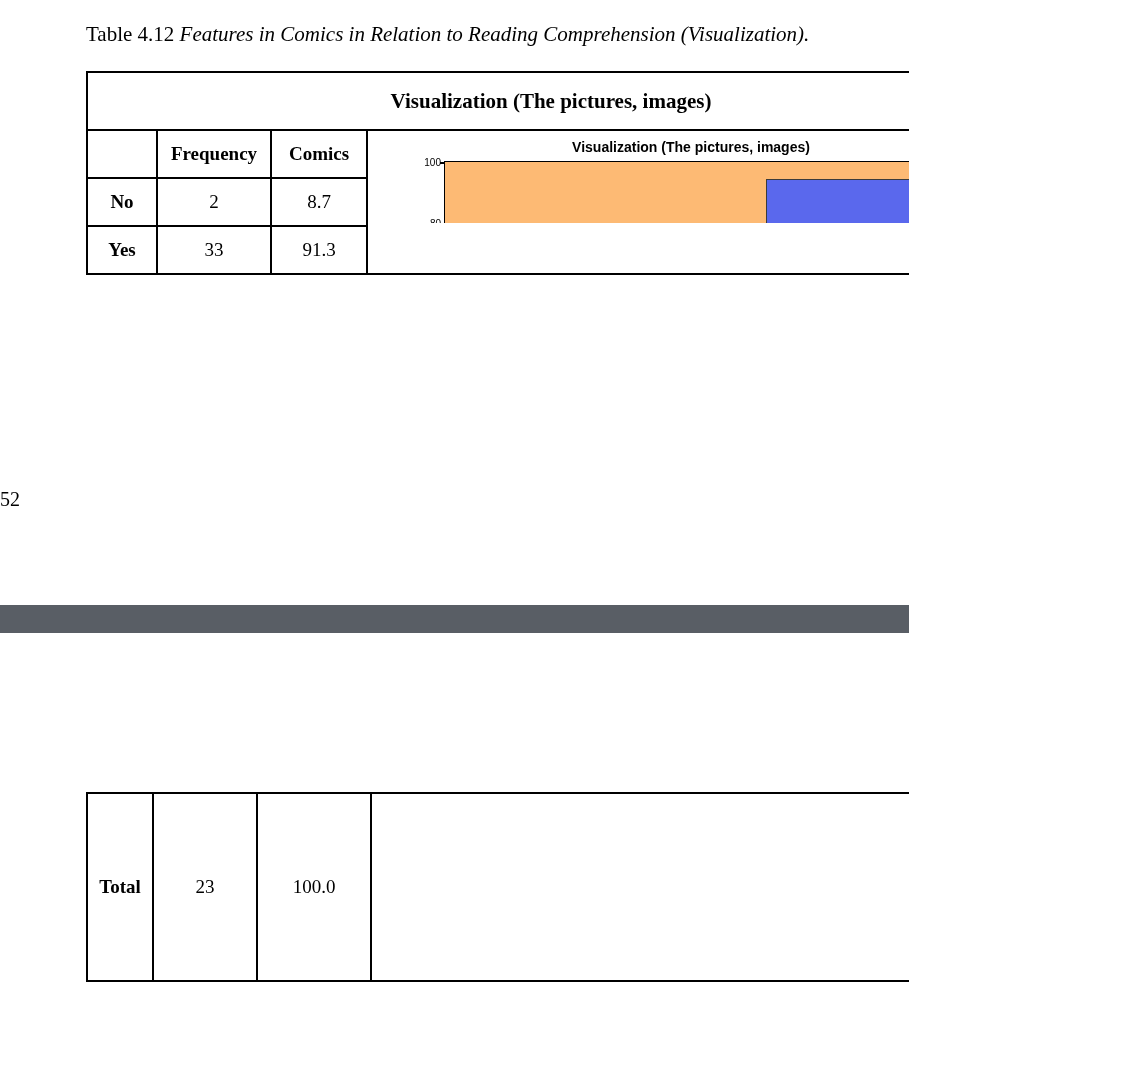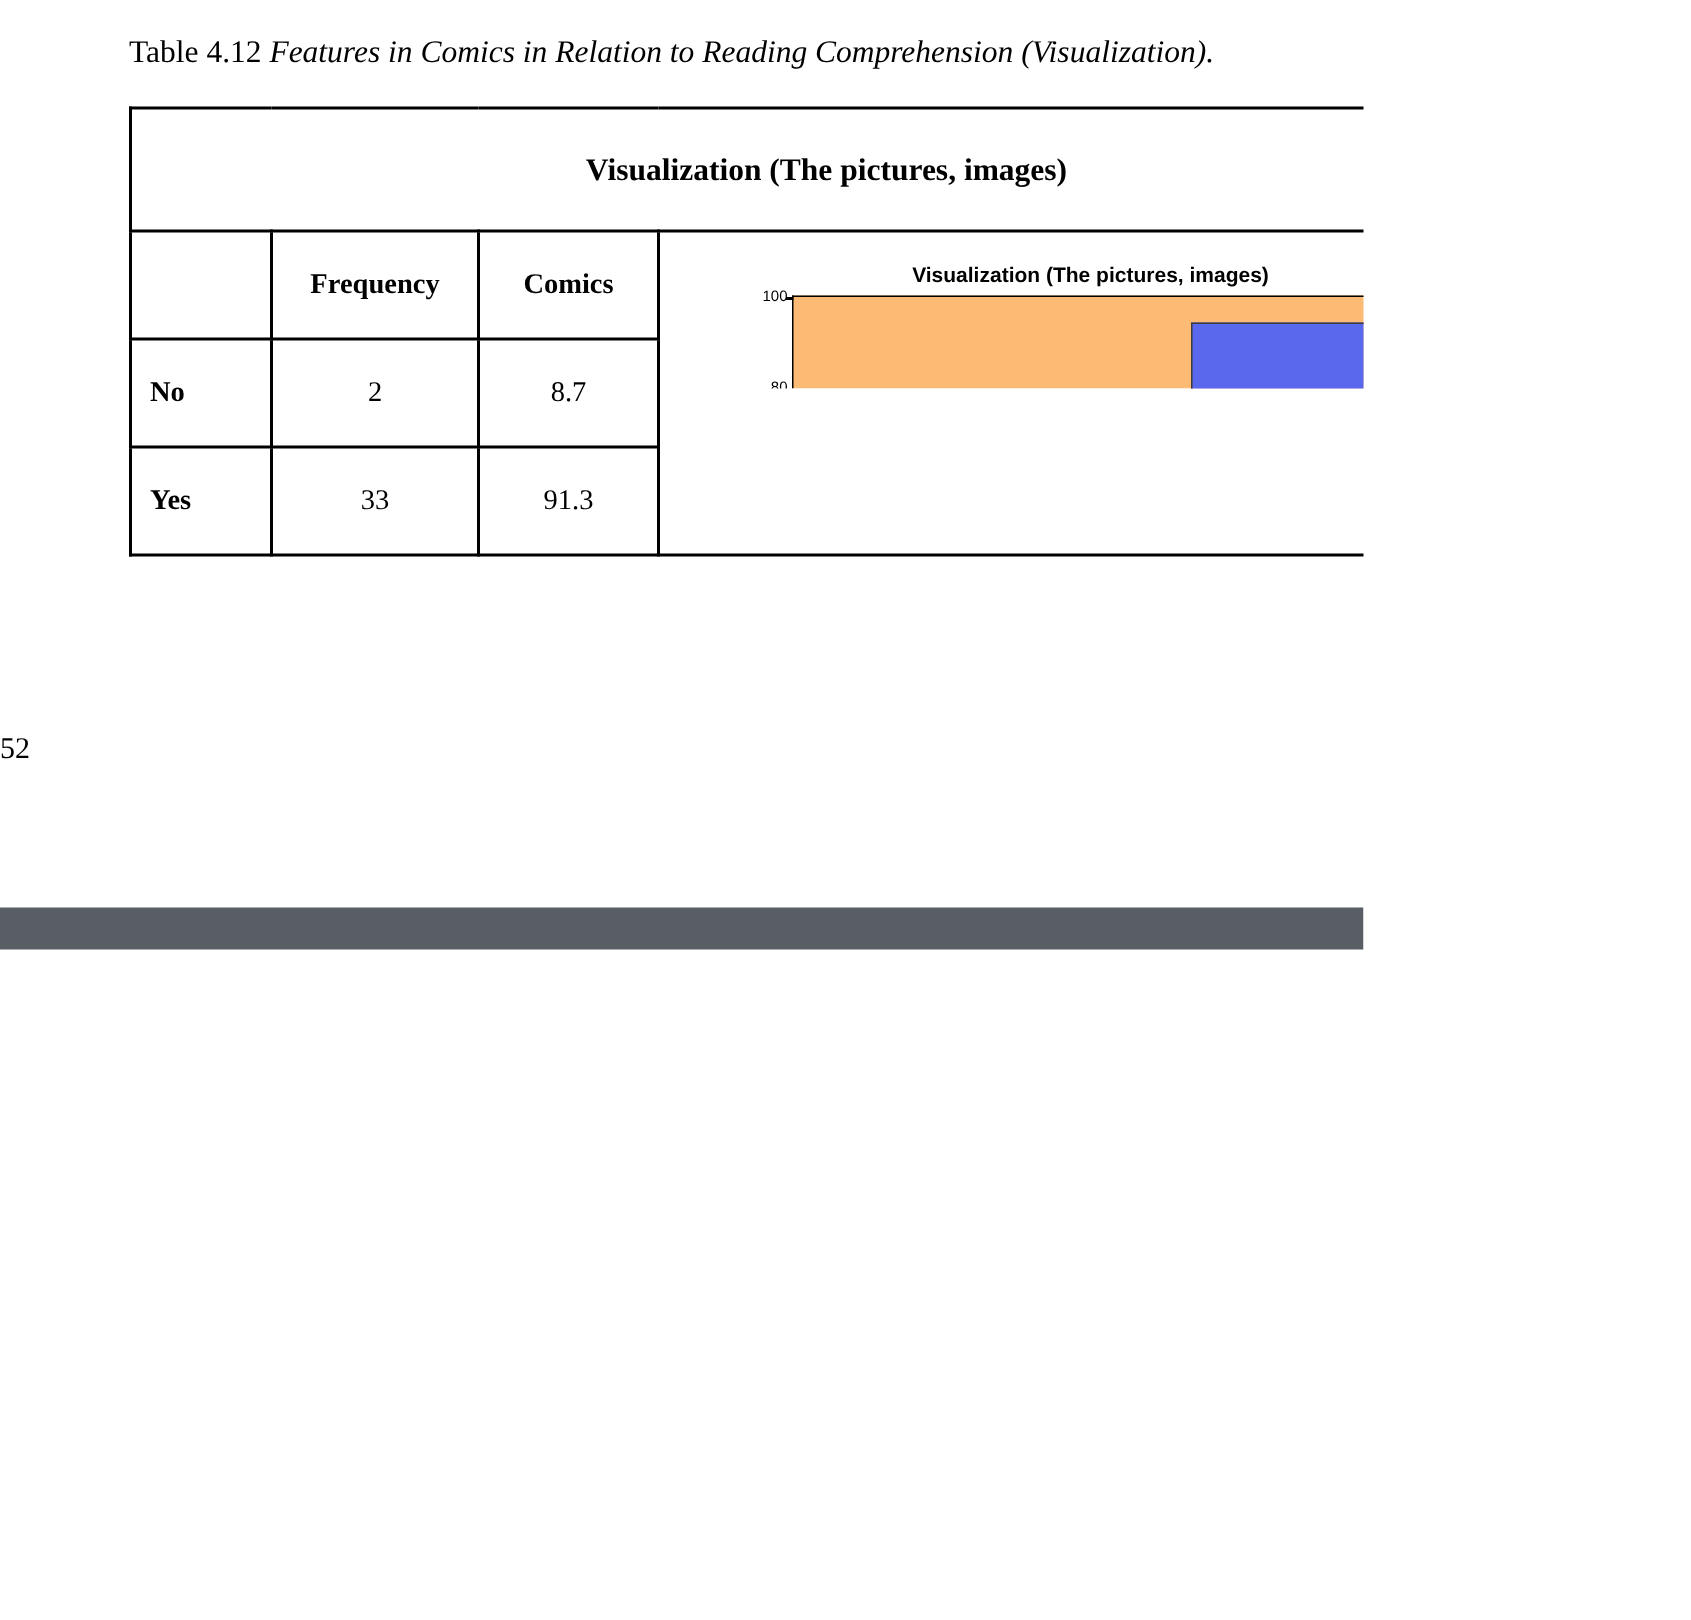--- a/index.html
+++ b/index.html
@@ -28,37 +28,38 @@
   
   .top-table {
     position: absolute;
     left: 86px;
     top: 71px;
     width: 930px;
     border-collapse: collapse;
   }
   .top-table td, .top-table th {
     border: 2px solid #000;
-    padding: 12px;
+    padding: 0;
   }
   .title-row td {
     text-align: center;
     font-weight: bold;
     font-size: 21px;
     height: 56px;
     vertical-align: middle;
   }
   .hdr-cell {
     text-align: center;
     font-weight: bold;
     font-size: 19px;
     height: 46px;
     vertical-align: middle;
   }
   .lbl-cell {
+    text-align: center;
     font-weight: bold;
     font-size: 19px;
     height: 46px;
     vertical-align: middle;
   }
   .val-cell {
     text-align: center;
     font-size: 19px;
     height: 46px;
     vertical-align: middle;
@@ -211,14 +212,24 @@
       <td class="val-cell">33</td>
       <td class="val-cell">91.3</td>
     </tr>
   </tbody>
     </table>
 
   <div class="page-number">52</div>
 
   <div class="page-gap"></div>
 
+  <table class="bottom-table">
+    <tbody>
+        <tr>
+      <td class="bt-blank bt-label">Total</td>
+      <td class="bt-freq bt-val">23</td>
+      <td class="bt-pct bt-val">100.0</td>
+      <td class="bt-big"></td>
+    </tr>
+  </tbody>
+    </table>
 
 </div>
 
 </body></html>

